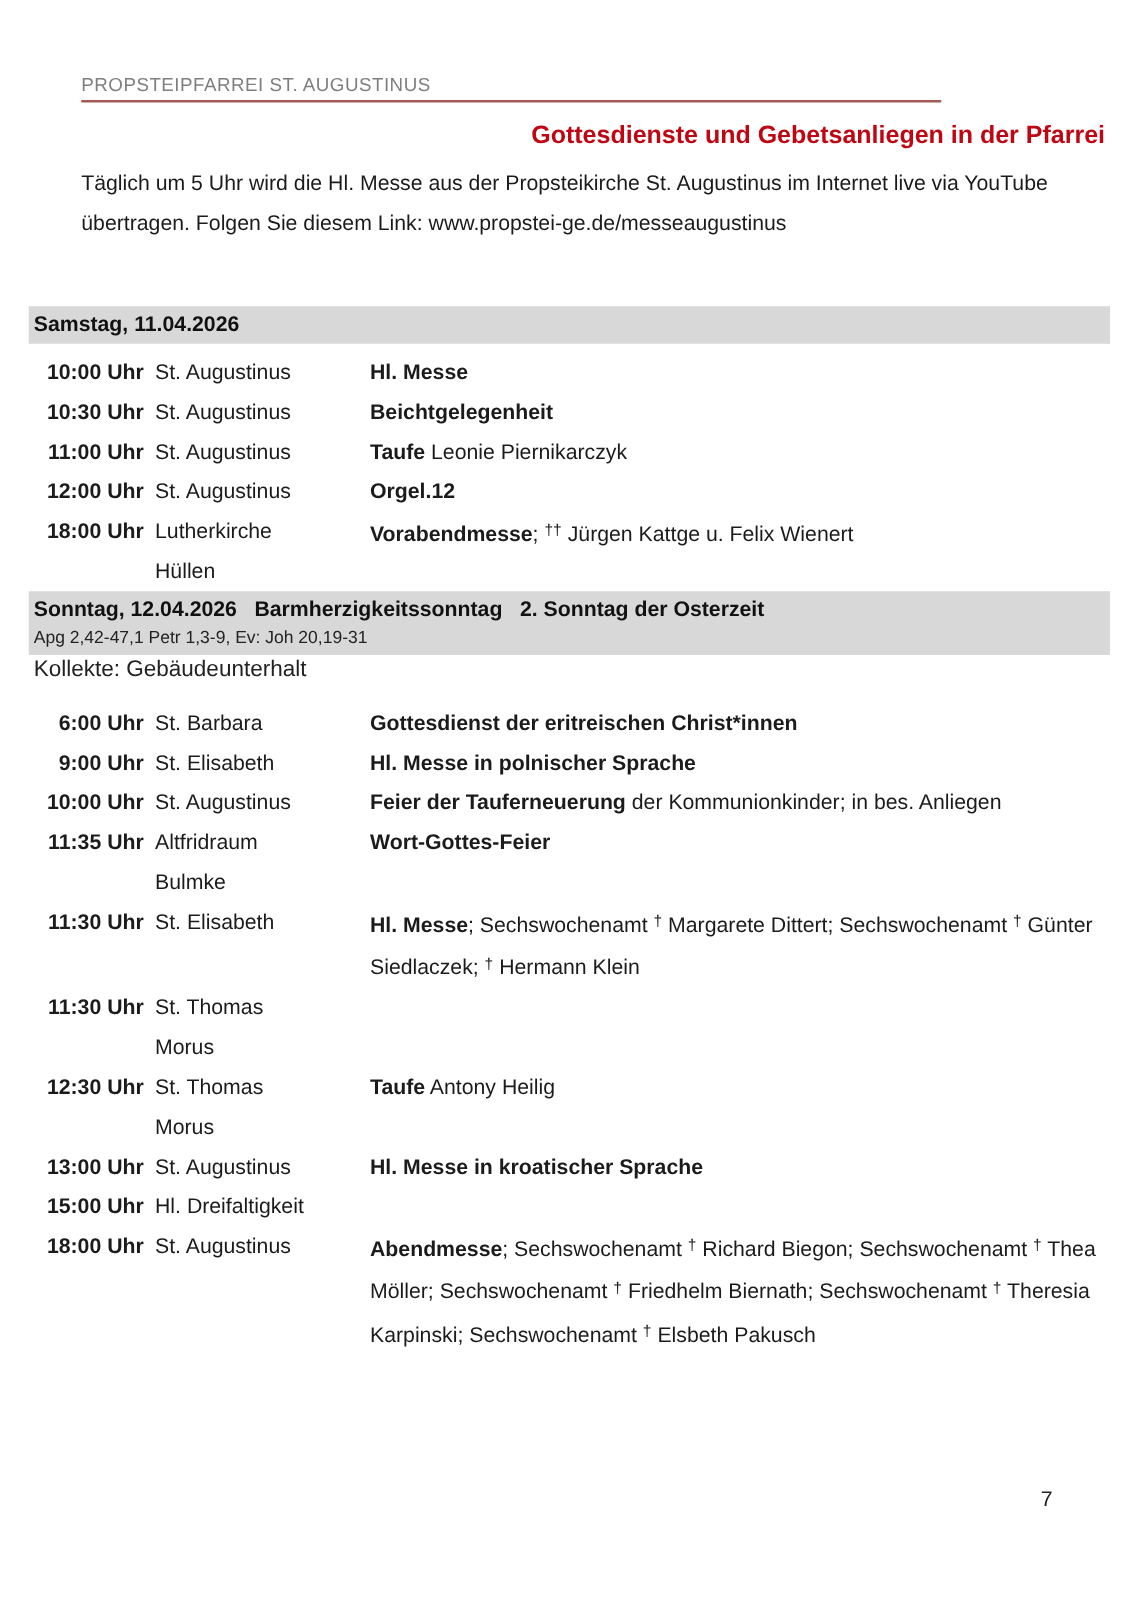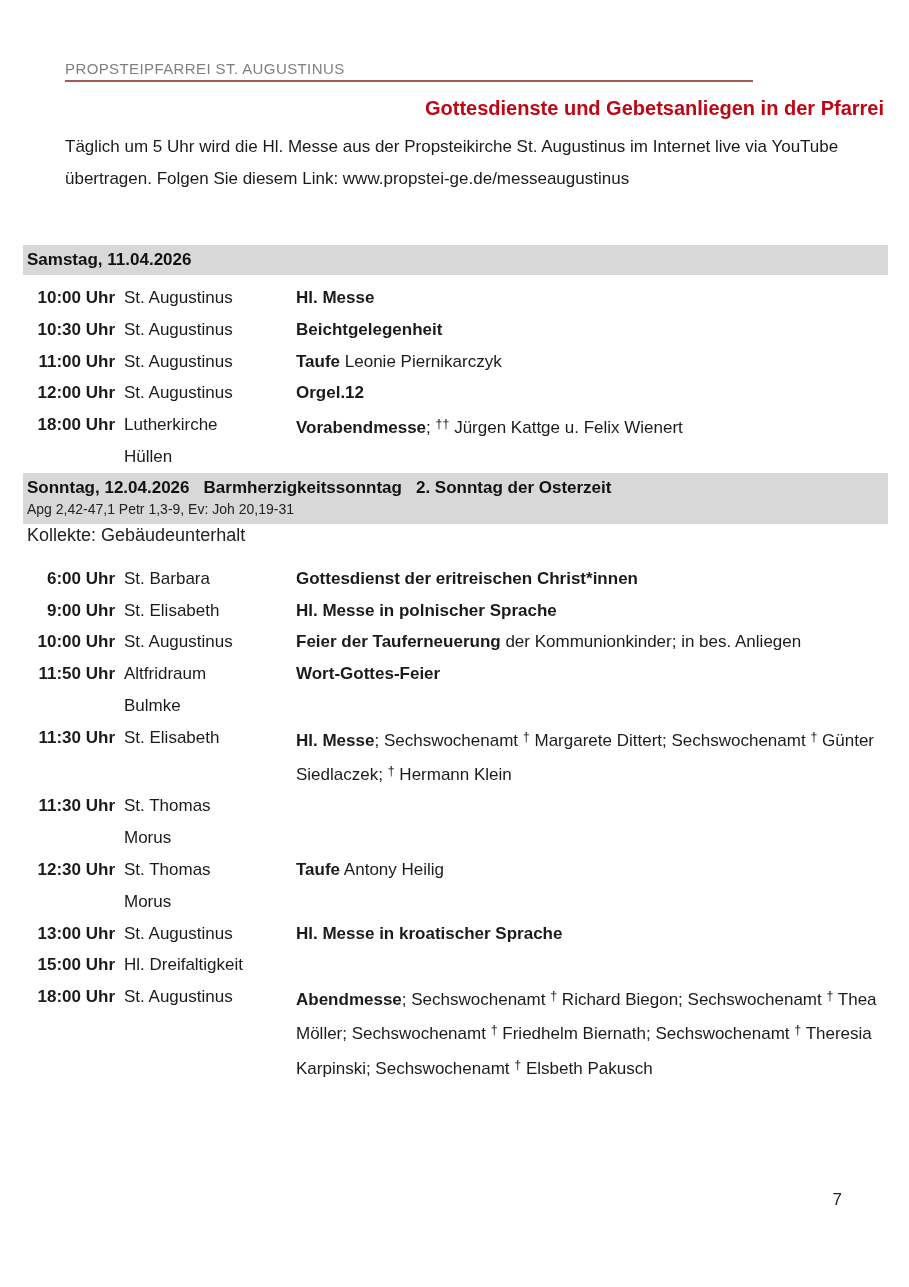--- a/index.html
+++ b/index.html
@@ -121,21 +121,21 @@
     <div class="cell-desc"><span class="b">Hl. Messe in polnischer Sprache</span></div>
   </div>
 
   <div class="row">
     <div class="cell-time">10:00 Uhr</div>
     <div class="cell-loc">St. Augustinus</div>
     <div class="cell-desc"><span class="b">Feier der Tauferneuerung</span> der Kommunionkinder; in bes. Anliegen</div>
   </div>
 
   <div class="row">
-    <div class="cell-time">11:50 Uhr</div>
+    <div class="cell-time">11:35 Uhr</div>
     <div class="cell-loc">Altfridraum<br>Bulmke</div>
     <div class="cell-desc"><span class="b">Wort-Gottes-Feier</span></div>
   </div>
 
   <div class="row">
     <div class="cell-time">11:30 Uhr</div>
     <div class="cell-loc">St. Elisabeth</div>
     <div class="cell-desc"><span class="b">Hl. Messe</span>; Sechswochenamt <span class="dag">†</span> Margarete Dittert; Sechswochenamt <span class="dag">†</span> Günter Siedlaczek; <span class="dag">†</span> Hermann Klein</div>
   </div>
 

